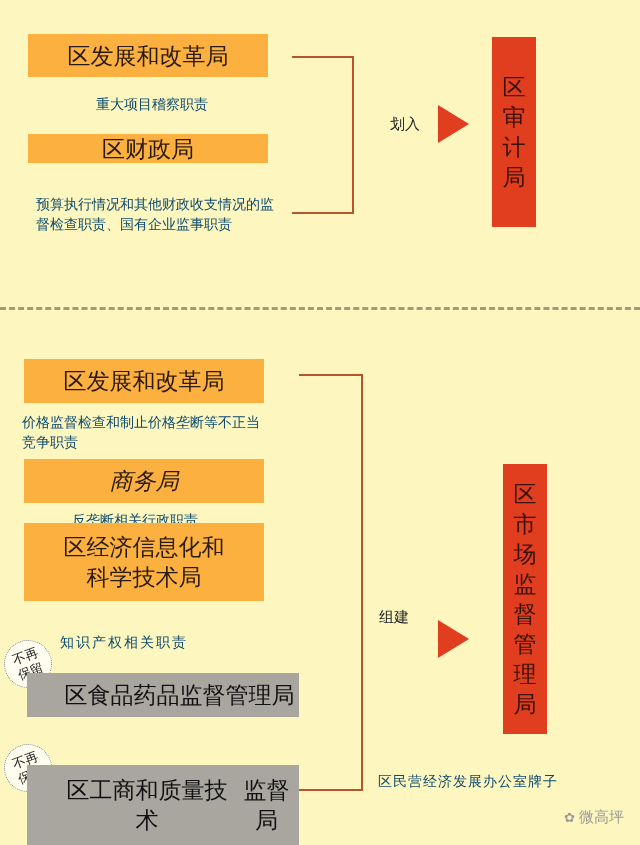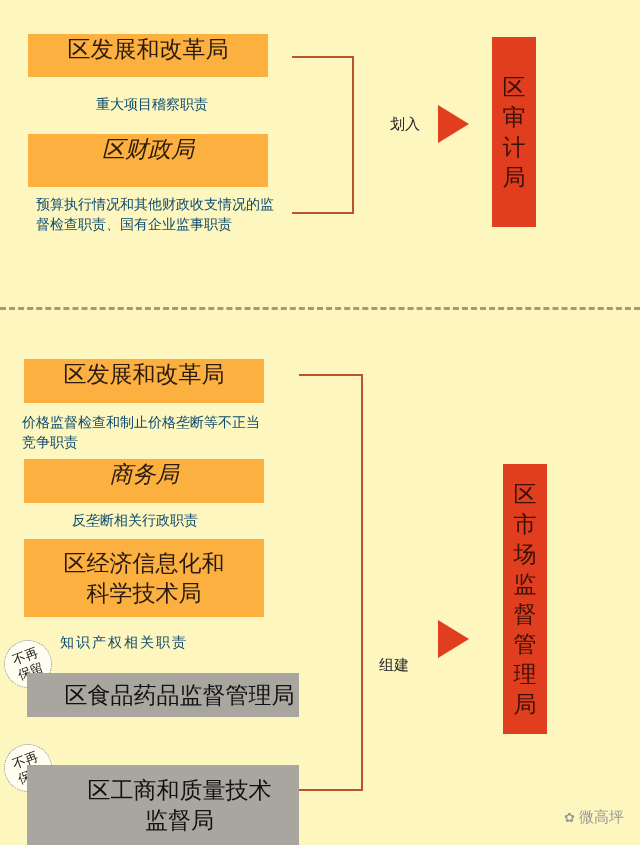--- a/index.html
+++ b/index.html
@@ -4,21 +4,21 @@
 <style>
   html, body { margin: 0; padding: 0; }
   body {
     width: 640px; height: 845px; position: relative; overflow: hidden;
     background: #fdf6bf;
     font-family: "DejaVu Sans", "Liberation Sans", sans-serif;
     color: #222;
   }
   .obox {
     position: absolute; background: #fbb040;
-    display: flex; justify-content: center;
+    display: flex; align-items: center; justify-content: center;
     font-size: 23px; color: #2a1a10; text-align: center; line-height: 30px;
   }
   .gbox {
     position: absolute; background: #a9a6a0;
     display: flex; align-items: center; justify-content: center;
     font-size: 23px; color: #111; text-align: center; line-height: 30px; padding-left: 33px;
   }
   .desc { position: absolute; font-size: 14px; line-height: 20px; color: #0c4a6e; }
   .bracket {
     position: absolute; border-top: 2px solid #b8542a; border-right: 2px solid #b8542a;
@@ -48,21 +48,21 @@
   .watermark { position: absolute; font-size: 15px; color: #999; margin-left: 20px; }
 </style>
 </head>
 <body>
 
 <div class="obox" style="left:28px;top:34px;width:240px;height:43px;">
   <span>区发展和改革局</span>
 </div>
 <div class="desc" style="left:96px;top:94px;">重大项目稽察职责</div>
 
-<div class="obox" style="left:28px;top:134px;width:240px;height:53px;font-style:italic;">
+<div class="obox" style="left:28px;top:134px;width:240px;height:29px;">
   <span>区财政局</span>
 </div>
 <div class="desc" style="left:36px;top:194px;width:240px;">预算执行情况和其他财政收支情况的监督检查职责、国有企业监事职责</div>
 
 <div class="bracket" style="left:292px;top:56px;width:60px;height:154px;"></div>
 <div class="verb" style="left:390px;top:115px;">划入</div>
 <div class="tri" style="left:438px;top:105px;"></div>
 <div class="redbar" style="left:492px;top:37px;width:44px;height:190px;">
   <span>区</span>
   <span>审</span>
@@ -75,53 +75,54 @@
 <div class="obox" style="left:24px;top:359px;width:240px;height:44px;">
   <span>区发展和改革局</span>
 </div>
 <div class="desc" style="left:22px;top:412px;width:250px;">价格监督检查和制止价格垄断等不正当竞争职责</div>
 
 <div class="obox" style="left:24px;top:459px;width:240px;height:44px;font-style:italic;">
   <span>商务局</span>
 </div>
 <div class="desc" style="left:72px;top:510px;">反垄断相关行政职责</div>
 
-<div class="obox" style="left:24px;top:539px;width:240px;height:78px;flex-direction:column;">
+<div class="obox" style="left:24px;top:523px;width:240px;height:78px;flex-direction:column;">
   <span>区经济信息化和</span>
   <span>科学技术局</span>
 </div>
 <div class="desc" style="left:60px;top:632px;letter-spacing:2px;">知识产权相关职责</div>
 
 <div class="stamp" style="left:4px;top:640px;">
   <div><span>不再</span><br><span>保留</span></div>
 </div>
 <div class="gbox" style="left:27px;top:673px;width:239px;height:44px;">
   <span>区食品药品监督管理局</span>
 </div>
 
 <div class="stamp" style="left:4px;top:744px;">
   <div><span>不再</span><br><span>保留</span></div>
 </div>
-<div class="gbox" style="left:27px;top:765px;width:239px;height:80px;flex-direction:column;">
+<div class="gbox" style="left:27px;top:765px;width:239px;height:80px;">
   <span>区工商和质量技术</span>
   <span>监督局</span>
 </div>
 
 <div class="bracket" style="left:299px;top:374px;width:62px;height:413px;"></div>
-<div class="verb" style="left:379px;top:656px;text-align:right;">组建</div>
+<div class="verb" style="left:379px;top:608px;text-align:right;">组建</div>
 <div class="tri" style="left:438px;top:620px;"></div>
 <div class="redbar" style="left:503px;top:464px;width:44px;height:270px;">
   <span>区</span>
   <span>市</span>
   <span>场</span>
   <span>监</span>
   <span>督</span>
   <span>管</span>
   <span>理</span>
   <span>局</span>
 </div>
 <div class="desc" style="left:378px;top:748px;line-height:22px;letter-spacing:1px;">
   <br>
+  <span>区民营经济发展办公室牌子</span>
 </div>
 
 <div class="watermark" style="left:544px;top:808px;">
   <span style="font-size:13px;">✿ </span><span>微高坪</span>
 </div>
 
 </body></html>

